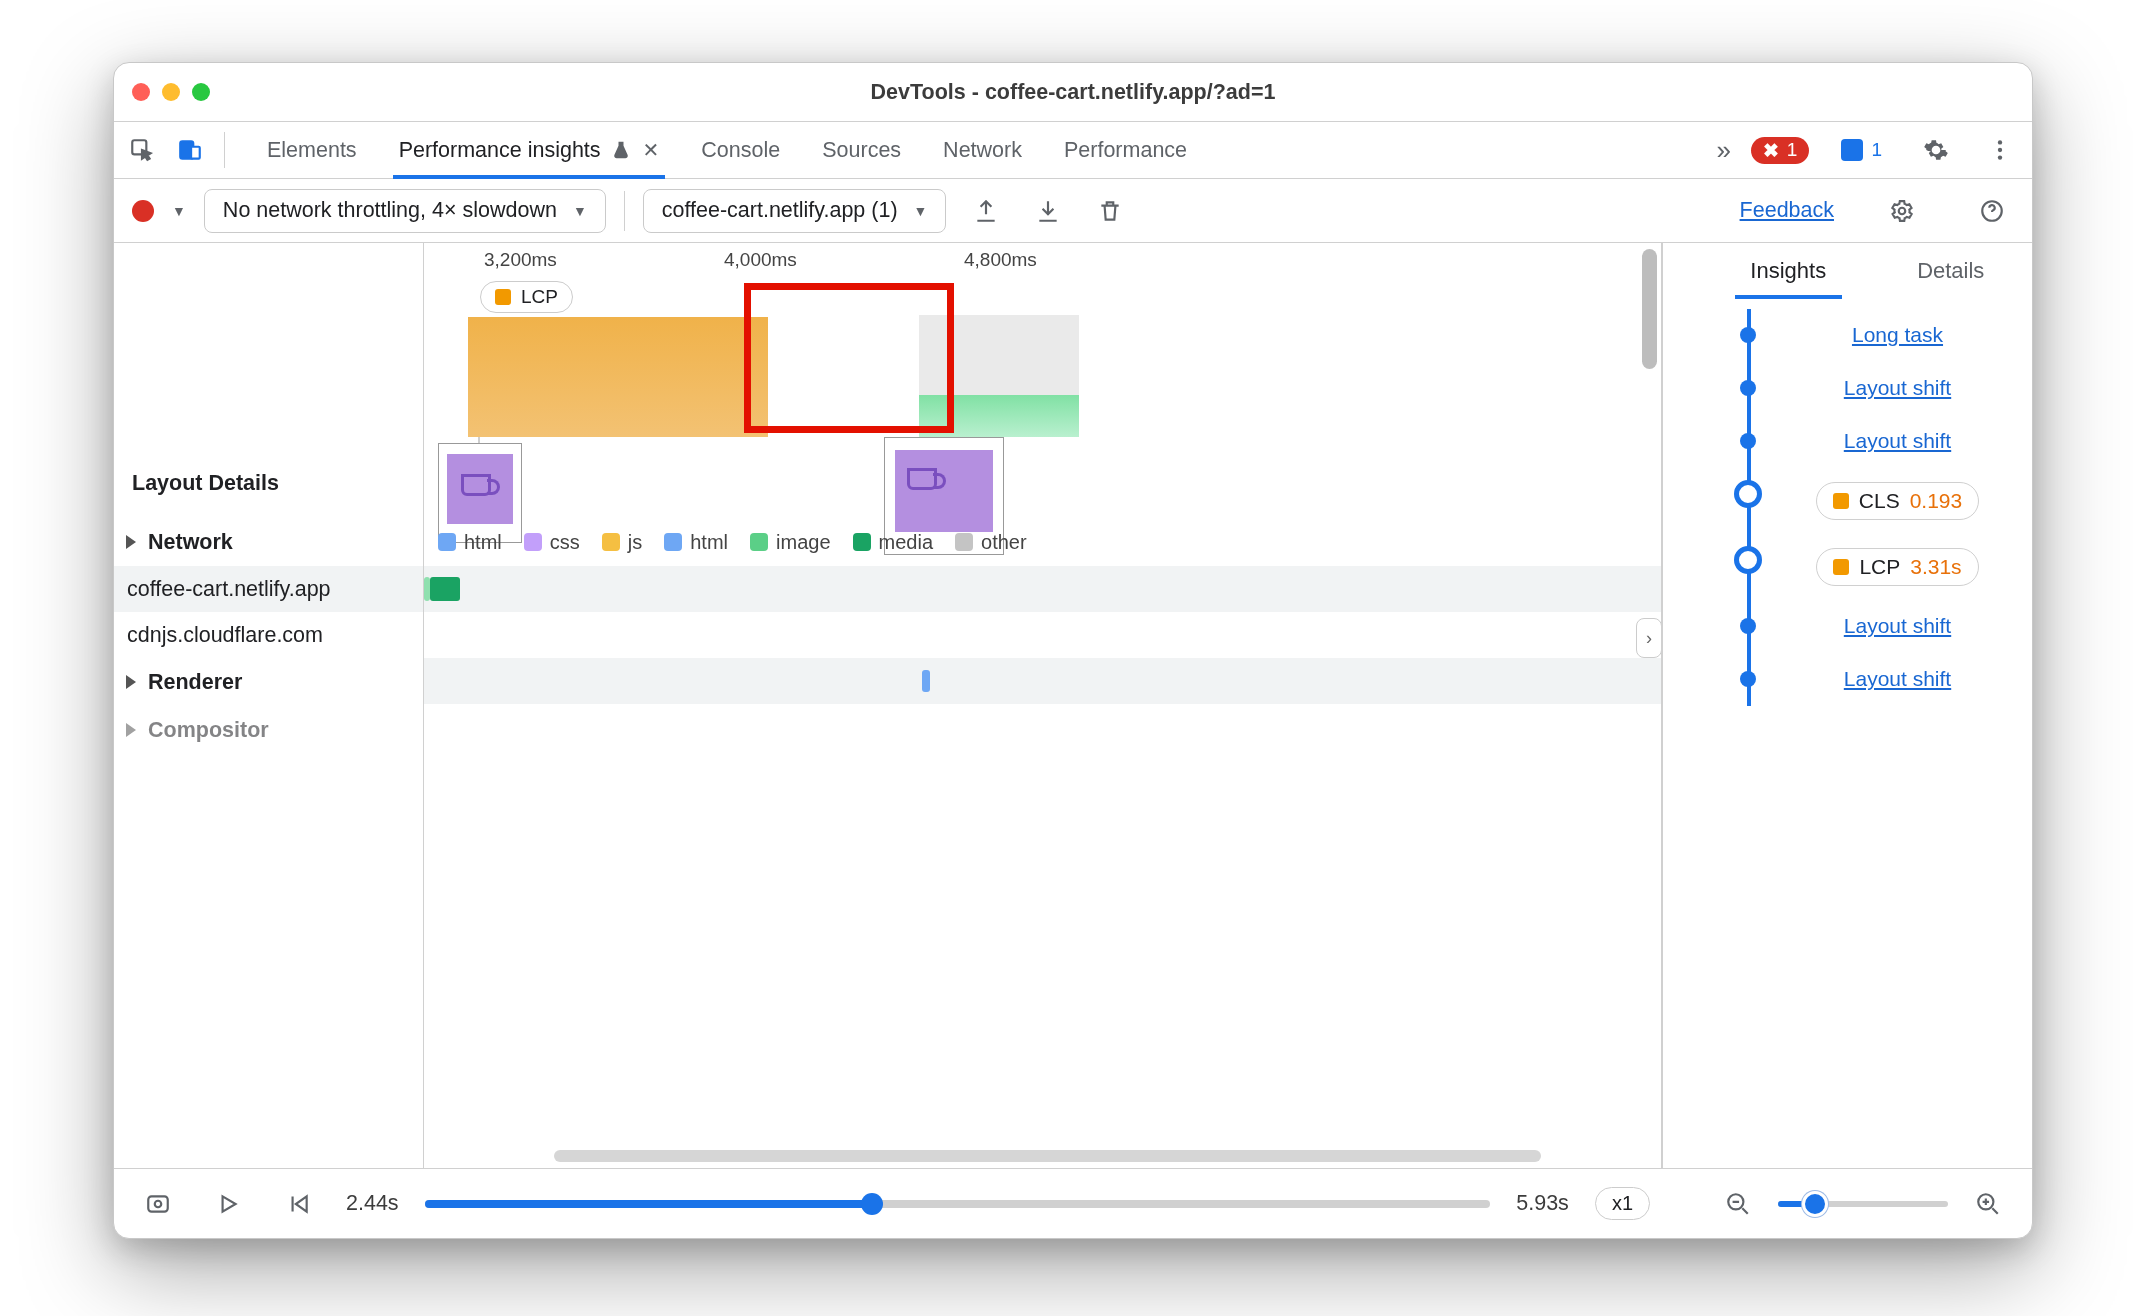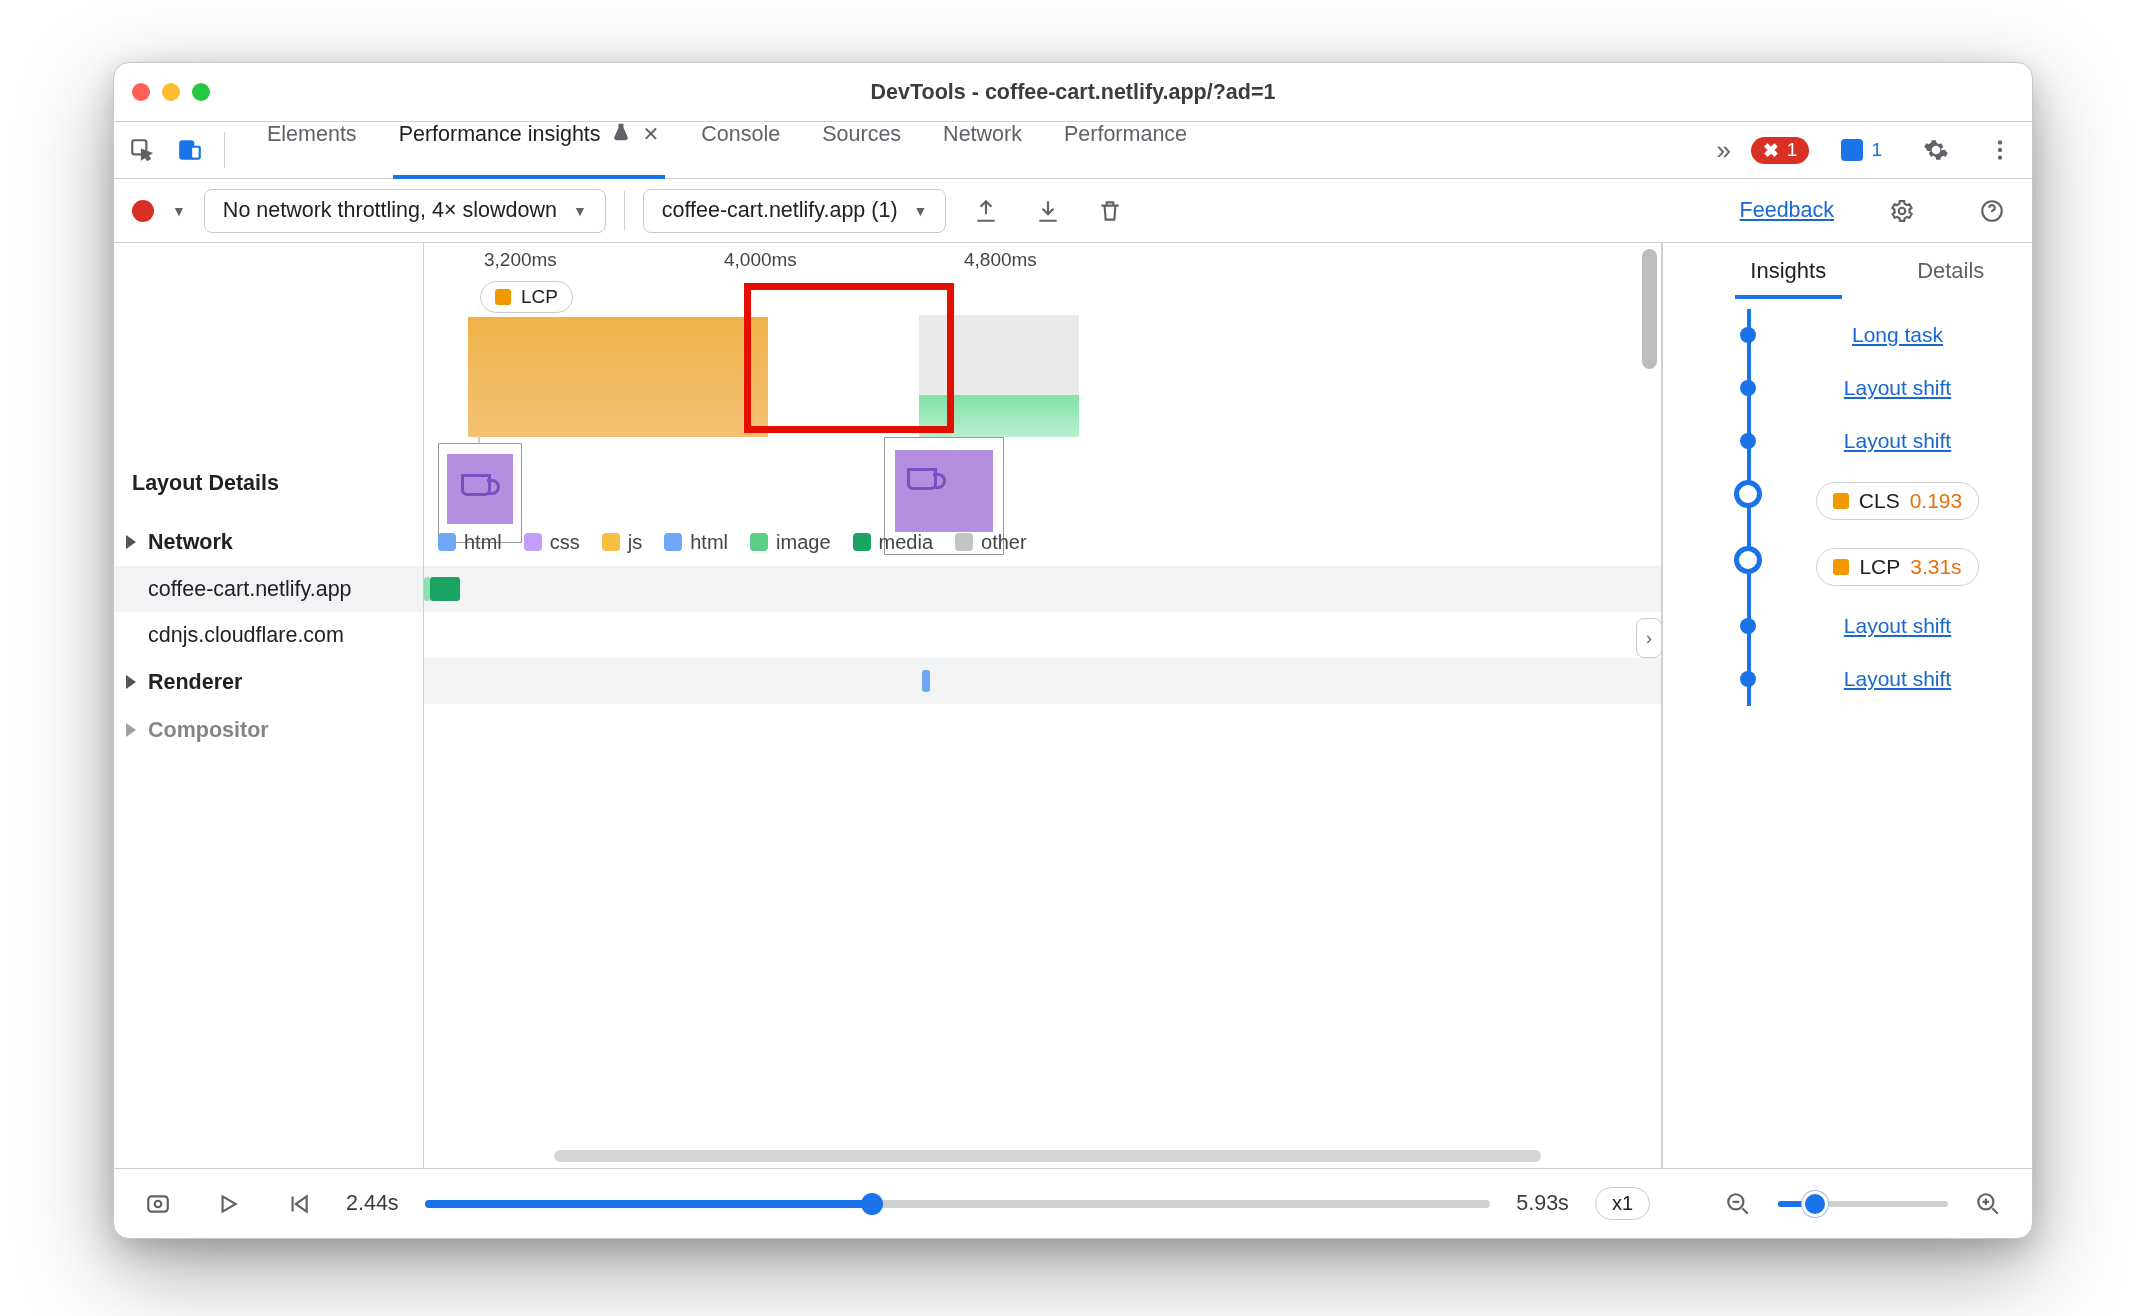--- a/index.html
+++ b/index.html
@@ -37,21 +37,21 @@
 .dot.red{background:#ff5f57;}
 .dot.yellow{background:#febc2e;}
 .dot.green{background:#28c840;}
 .titlebar .title{position:absolute;left:0;right:0;text-align:center;font-weight:600;color:#3c3c3c;pointer-events:none;}
 
 .tabsrow{display:flex;align-items:center;height:58px;border-top:1px solid var(--border);border-bottom:1px solid var(--border);padding:0 10px 0 6px;gap:4px;}
 .iconbtn{display:inline-flex;align-items:center;justify-content:center;width:44px;height:44px;border-radius:6px;color:var(--muted);}
 .iconbtn svg{width:26px;height:26px;}
 .iconbtn.blue svg{stroke:var(--blue);fill:var(--blue);}
 .tabs{display:flex;align-items:stretch;height:100%;margin-left:30px;gap:42px;}
-.tab{display:flex;gap:10px;color:var(--muted);position:relative;cursor:pointer;white-space:nowrap;}
+.tab{display:flex;align-items:center;gap:10px;color:var(--muted);position:relative;cursor:pointer;white-space:nowrap;}
 .tab.active{color:var(--text);font-weight:500;}
 .tab.active::after{content:"";position:absolute;left:-6px;right:-6px;bottom:-1px;height:4px;background:var(--blue);}
 .tab .flask{width:20px;height:20px;}
 .tab .close{font-size:20px;color:var(--muted);margin-left:2px;}
 .spacer{flex:1;}
 .tabsrow-right{display:flex;align-items:center;gap:20px;margin-left:auto;}
 .chevmore{color:var(--muted);font-size:26px;}
 .pill{display:inline-flex;align-items:center;gap:8px;border-radius:20px;padding:2px 12px;font-size:19px;}
 .pill .num{font-weight:500;}
 .pill.err{background:var(--red);color:#fff;}
@@ -67,21 +67,21 @@
 .dd .caret{margin-left:auto;}
 .toolbar .right{margin-left:auto;display:flex;align-items:center;gap:46px;}
 .linklike{color:var(--blue2);text-decoration:underline;cursor:pointer;}
 
 .main{flex:1;display:flex;min-height:0;}
 .left{flex:1;min-width:0;display:flex;position:relative;border-right:1px solid var(--border);}
 .tracknames{width:310px;border-right:1px solid var(--border);display:flex;flex-direction:column;}
 .tn-top{height:275px;display:flex;align-items:flex-end;padding:0 18px 22px 18px;font-weight:700;}
 .tn-row{height:48px;display:flex;align-items:center;gap:12px;padding:0 12px;font-weight:700;}
 .tn-row .tri{width:0;height:0;border-top:7px solid transparent;border-bottom:7px solid transparent;border-left:10px solid #555;}
-.tn-sub{height:46px;display:flex;align-items:center;padding-left:34px;color:var(--text);}
+.tn-sub{height:46px;display:flex;align-items:center;padding-left:13px;color:var(--text);}
 .tn-sub.alt{background:var(--rowalt);}
 .trackarea{flex:1;position:relative;overflow:hidden;}
 .tickrow{position:absolute;top:0;left:0;right:0;height:28px;}
 .tick{position:absolute;top:6px;font-size:19px;color:#444;}
 .lcp-pill{position:absolute;top:38px;left:56px;display:inline-flex;align-items:center;gap:10px;border:1px solid #ccc;border-radius:18px;background:#fff;padding:4px 14px;font-size:19px;}
 .lcp-pill .sq{width:16px;height:16px;background:var(--orange);border-radius:3px;}
 .bar-orange{position:absolute;top:74px;height:120px;background:linear-gradient(180deg,#f0b24a 0%, #f3c273 100%);}
 .bar-green{position:absolute;top:150px;height:44px;background:linear-gradient(180deg,#7ee0a2 0%, #b9f0cf 100%);}
 .dashline{position:absolute;top:0;bottom:0;border-left:2px dashed #cfcfcf;}
 .redbox{position:absolute;border:7px solid #e31000;}

